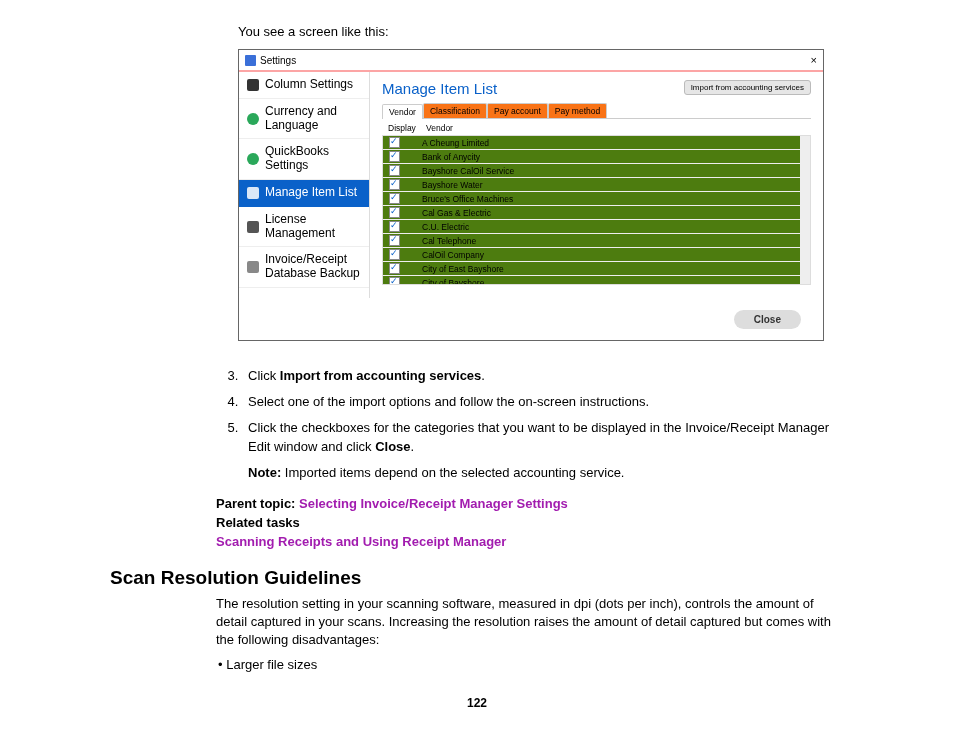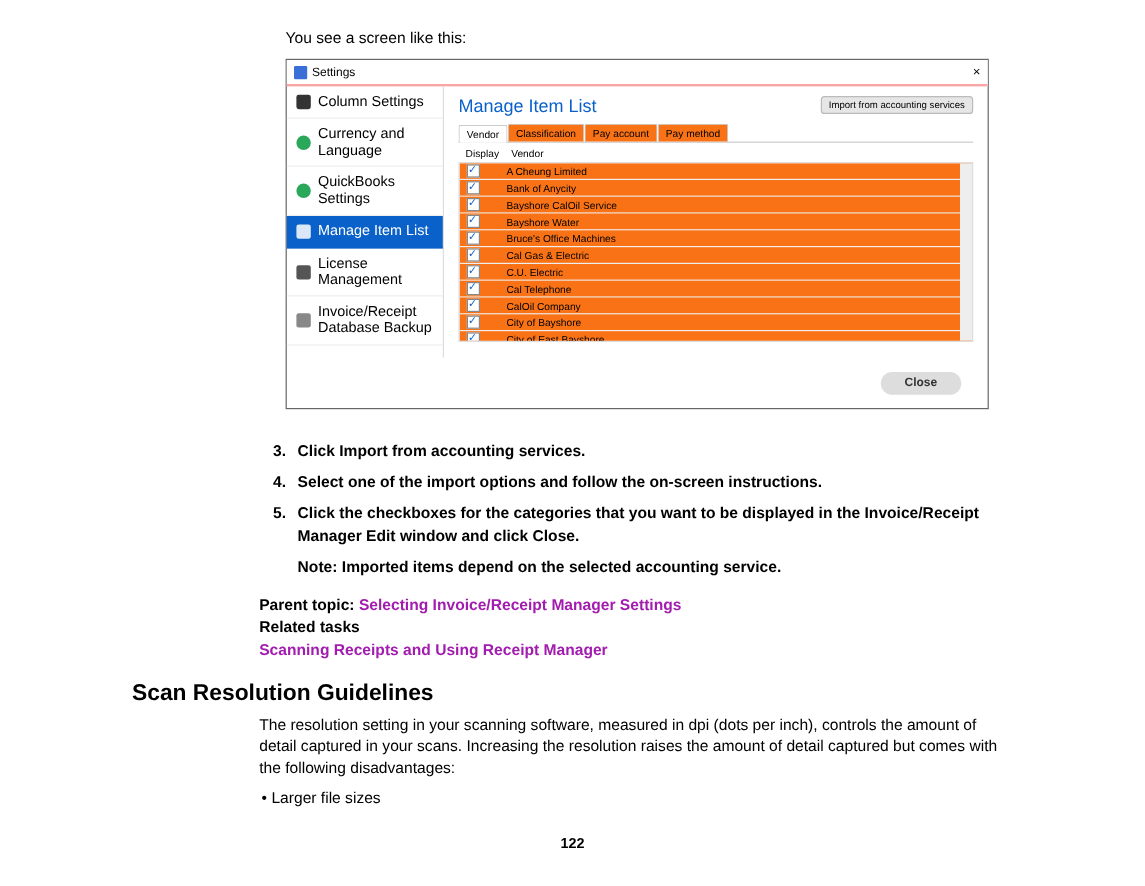--- a/index.html
+++ b/index.html
@@ -127,21 +127,21 @@
     position: relative;
     font-size: 8.5px;
     background: #fff;
   }
   .row {
     display: flex;
     align-items: center;
     height: 13px;
     border-bottom: 1px solid #eee;
     padding-left: 6px;
-    background: #f97316;
+    background: #4d7c0f;
   }
   .row .cb {
     width: 9px;
     height: 9px;
     border: 1px solid #888;
     background: #fff;
     margin-right: 22px;
     position: relative;
   }
   .row .cb::after {
@@ -173,21 +173,20 @@
     border-radius: 12px;
     padding: 4px 20px;
     font-size: 10px;
     font-weight: bold;
     color: #333;
   }
 
   ol.steps {
     margin: 26px 0 0 106px;
     padding: 0 0 0 26px;
-    font-weight: bold;
   }
   ol.steps > li {
     margin: 0 0 8px 0;
     padding-left: 6px;
     line-height: 1.4;
   }
   .note { margin: 8px 0 0 0; }
   .parent-block { margin: 14px 0 0 106px; }
   .parent-block p { margin: 0 0 4px 0; }
   .link { color: #a21caf; text-decoration: none; cursor: pointer; font-weight: bold; }
@@ -298,25 +297,25 @@
           <div class="row">
               <span class="cb"></span>
               <span>Cal Telephone</span>
             </div>
           <div class="row">
               <span class="cb"></span>
               <span>CalOil Company</span>
             </div>
           <div class="row">
               <span class="cb"></span>
+              <span>City of East Bayshore</span>
+            </div>
+          <div class="row">
+              <span class="cb"></span>
               <span>City of Bayshore</span>
-            </div>
-          <div class="row">
-              <span class="cb"></span>
-              <span>City of East Bayshore</span>
             </div>
           <div class="scrollbar-stub"></div>
         </div>
       </div>
     </div>
     <div class="ss-footer">
       <button class="close-btn">Close</button>
     </div>
   </div>
 

